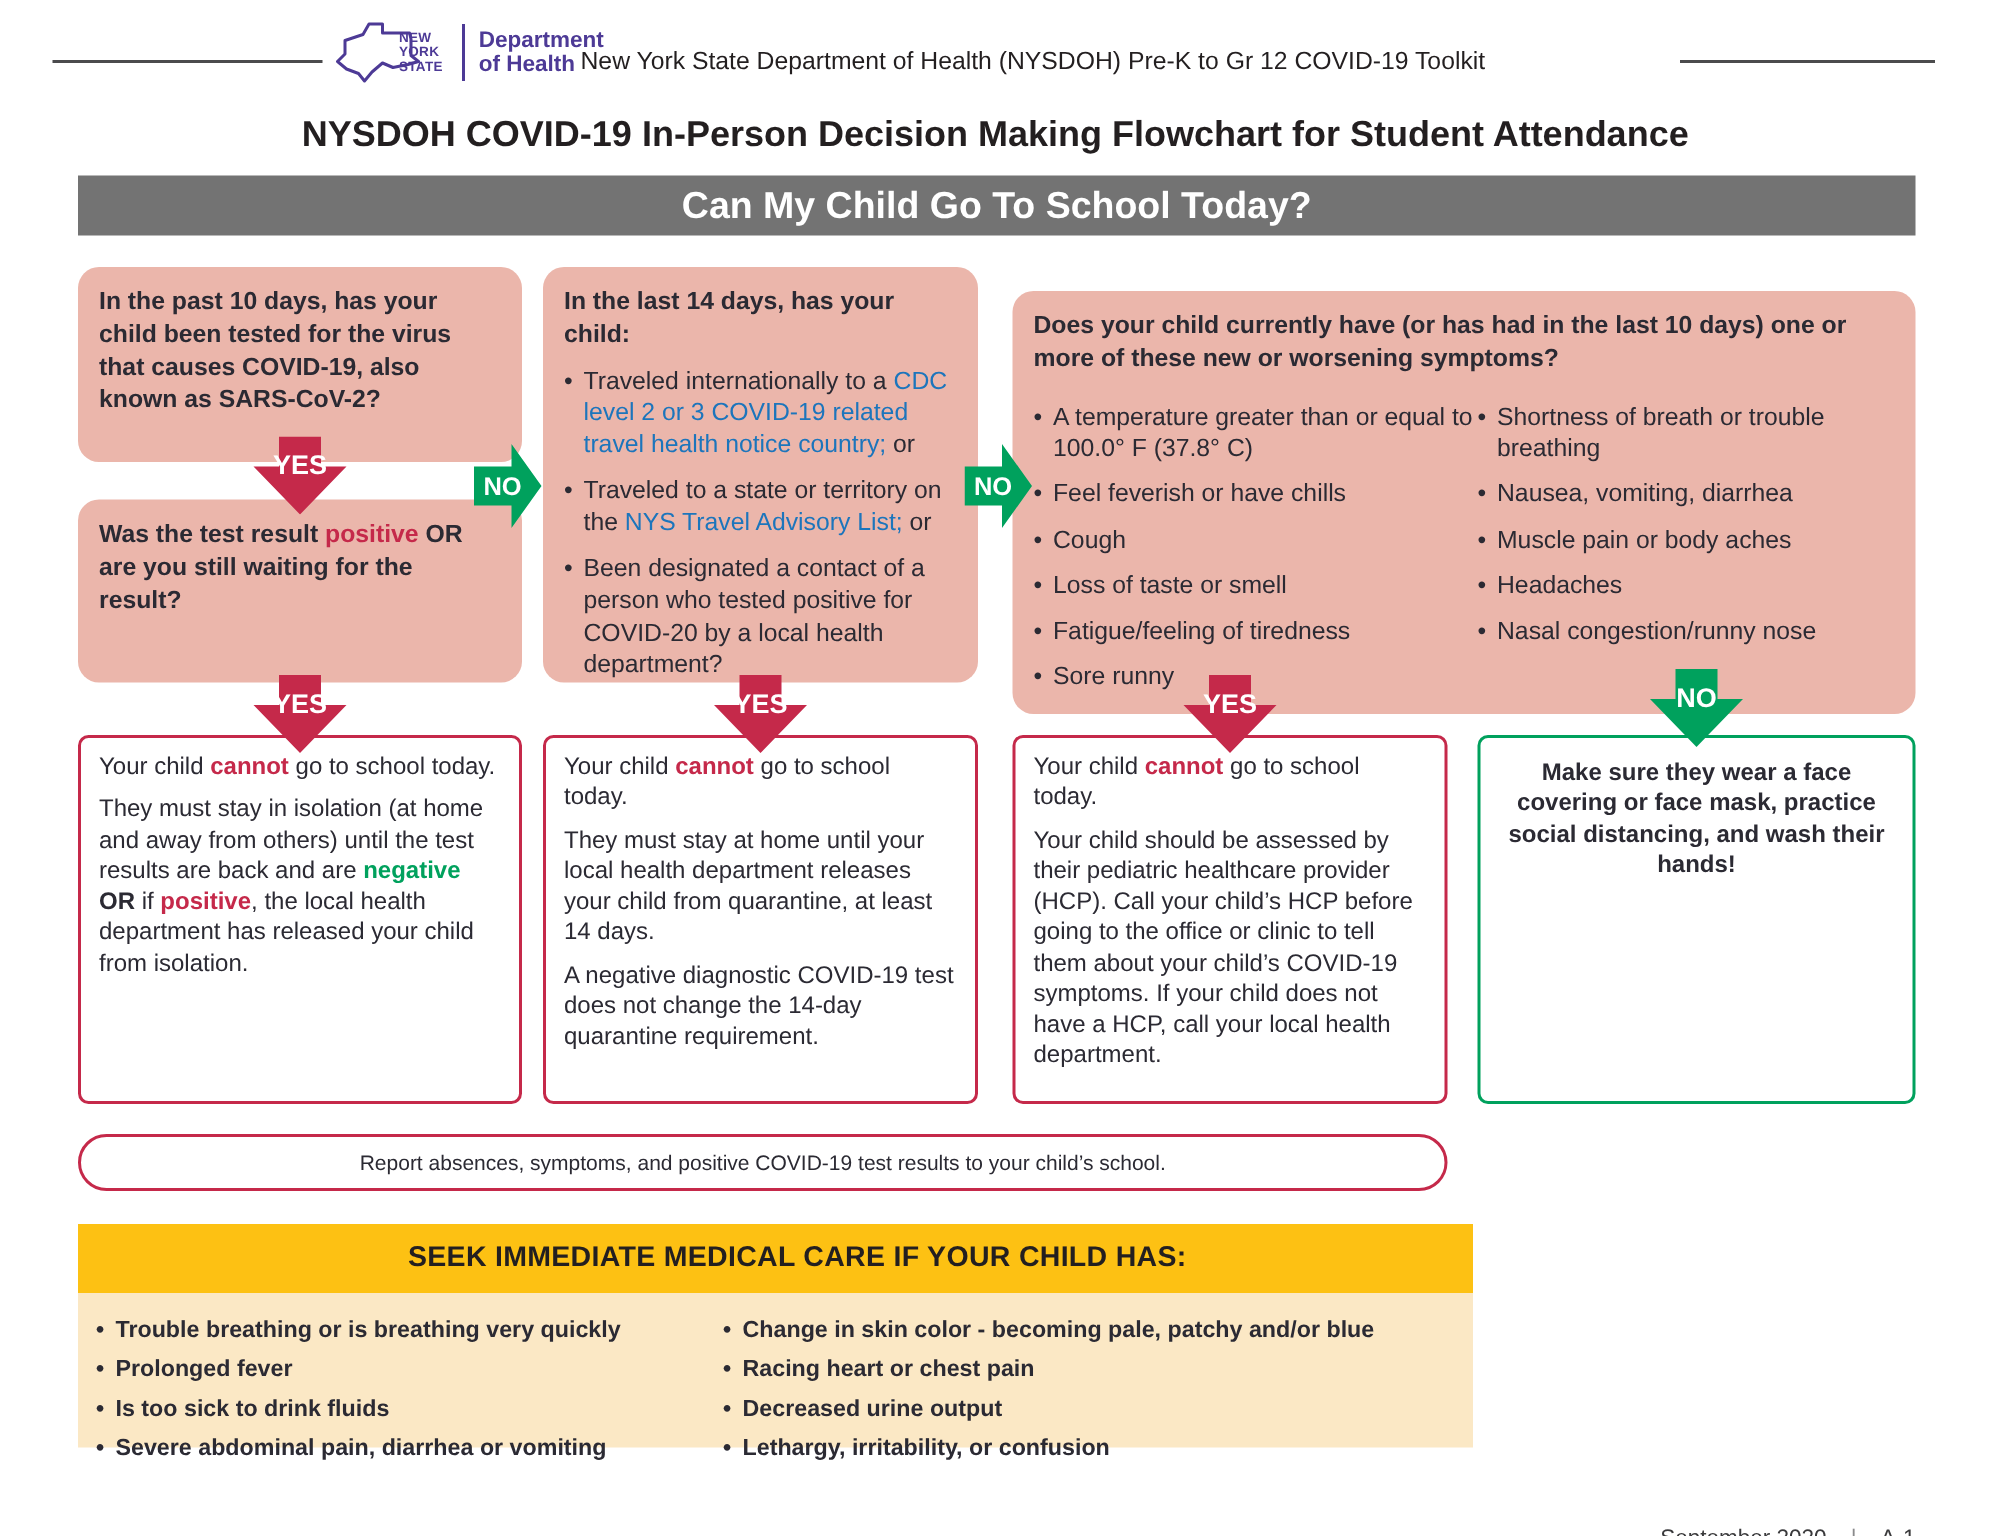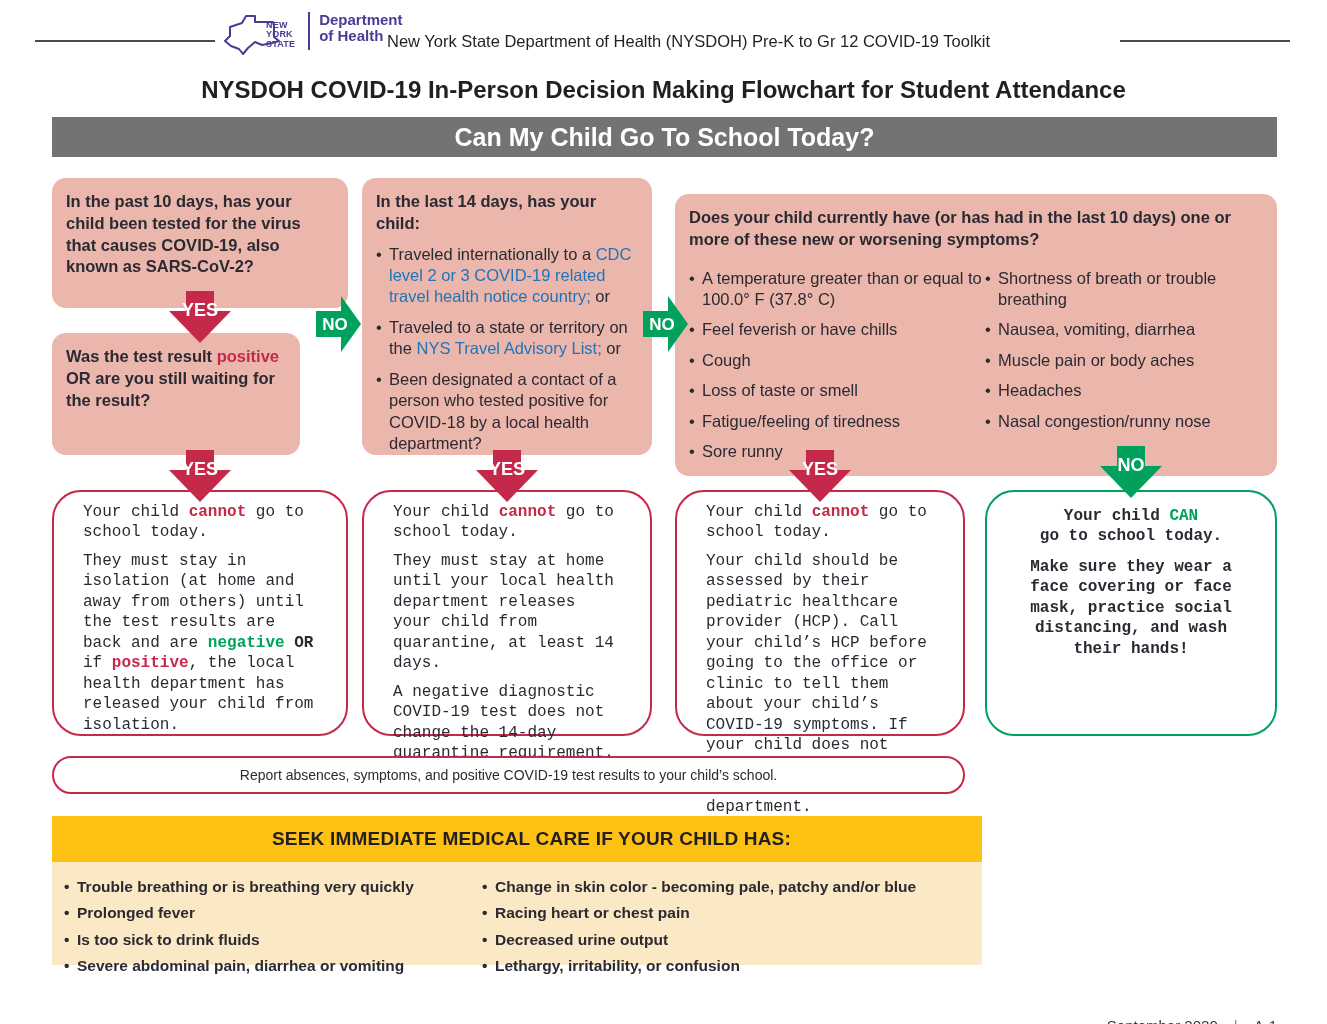--- a/index.html
+++ b/index.html
@@ -2,21 +2,21 @@
 <html><head>
 <meta charset="utf-8">
 <style>
   html,body{margin:0;padding:0;background:#ffffff;}
   .page{position:relative;width:1327px;height:1024px;background:#ffffff;
         font-family:"Liberation Sans",sans-serif;color:#2b2a33;overflow:hidden;}
   .abs{position:absolute;box-sizing:border-box;}
 
   
   .rule{border-top:2px solid #4b4b4d;height:0;}
-  .logo{display:flex;gap:7px;}
+  .logo{display:flex;align-items:center;gap:7px;}
   .logo-state{display:flex;align-items:center;}
   .state-text{color:#4d3a96;font-weight:bold;font-size:9px;line-height:1.02;
               letter-spacing:.2px;margin-left:-14px;}
   .logo-divider{width:2px;height:38px;background:#4d3a96;margin:0 2px 0 6px;}
   .dept-text{color:#4d3a96;font-weight:bold;font-size:15px;line-height:1.08;}
   .toolkit{font-size:16.5px;color:#231f20;}
 
   .doc-title{width:100%;text-align:center;font-size:24px;font-weight:bold;color:#231f20;}
   .banner{background:#737373;color:#ffffff;font-weight:bold;font-size:25px;
           text-align:center;line-height:40px;}
@@ -26,22 +26,22 @@
         font-size:16.5px;line-height:1.32;color:#2b2a33;}
   .qhead{font-weight:bold;}
 
   .bullet{position:relative;padding-left:13px;margin-top:9px;line-height:1.3;}
   .bullet .dot{position:absolute;left:0;top:0;}
   .cols{display:flex;margin-top:8px;}
   .colL{width:296px;}
   .colR{flex:1;}
 
   
-  .obox{background:#ffffff;border:2.5px solid #c5294a;border-radius:29px;
-        padding:10px 29px;font-size:16px;line-height:1.28;color:#2b2a33;font-family:Liberation Mono, monospace;}
+  .obox{background:#ffffff;border:2.5px solid #c5294a;border-radius:7px;
+        padding:10px 12px;font-size:16px;line-height:1.28;color:#2b2a33;}
   .obox p{margin:0 0 8px 0;}
   .obox.green{border-color:#00a15d;text-align:center;font-weight:bold;padding-top:14px;}
   .obox.green p{margin-bottom:10px;}
 
   
   .seg-n{font-weight:normal;}
   .seg-b{font-weight:bold;}
   .seg-rb{font-weight:bold;color:#c5294a;}
   .seg-gb{font-weight:bold;color:#00a15d;}
   .seg-bl{color:#1c75bc;}
@@ -89,30 +89,30 @@
   <div class="abs toolkit" style="left:387px;top:32px;">New York State Department of Health (NYSDOH) Pre-K to Gr 12 COVID-19 Toolkit</div>
   <div class="abs rule" style="left:1120px;top:40px;width:170px;"></div>
 
   <div class="abs doc-title" style="left:0;top:76px;">NYSDOH COVID-19 In-Person Decision Making Flowchart for Student Attendance</div>
   <div class="abs banner" style="left:52px;top:117px;width:1225px;height:40px;">Can My Child Go To School Today?</div>
 
   <div class="abs qbox" style="left:52px;top:178px;width:296px;height:130px;">
     <div class="qhead"><span class="seg-b">In the past 10 days, has your child been tested for the virus that causes COVID-19, also known as SARS-CoV-2?</span></div>
   </div>
 
-  <div class="abs qbox" style="left:52px;top:333px;width:248px;height:122px;">
+  <div class="abs qbox" style="left:52px;top:333px;width:296px;height:122px;">
     <div class="qhead"><span class="seg-b">Was the test result </span><span class="seg-rb">positive</span><span class="seg-b"> OR are you still waiting for the result?</span></div>
   </div>
 
   <div class="abs qbox" style="left:362px;top:178px;width:290px;height:277px;">
     <div class="qhead">In the last 14 days, has your child:</div>
     <div>
         <div class="bullet"><span class="dot">•</span><span class="bullet-body"><span class="seg-n">Traveled internationally to a </span><span class="seg-bl">CDC level 2 or 3 COVID-19 related travel health notice country;</span><span class="seg-n"> or</span></span></div>
         <div class="bullet"><span class="dot">•</span><span class="bullet-body"><span class="seg-n">Traveled to a state or territory on the </span><span class="seg-bl">NYS Travel Advisory List;</span><span class="seg-n"> or</span></span></div>
-        <div class="bullet"><span class="dot">•</span><span class="bullet-body"><span class="seg-n">Been designated a contact of a person who tested positive for COVID-18 by a local health department?</span></span></div>
+        <div class="bullet"><span class="dot">•</span><span class="bullet-body"><span class="seg-n">Been designated a contact of a person who tested positive for COVID-20 by a local health department?</span></span></div>
       </div>
   </div>
 
   <div class="abs qbox" style="left:675px;top:194px;width:602px;height:282px;">
     <div class="qhead">Does your child currently have (or has had in the last 10 days) one or more of these new or worsening symptoms?</div>
     <div class="cols">
       <div class="colL">
           <div class="bullet"><span class="dot">•</span><span class="bullet-body">A temperature greater than or equal to 100.0° F (37.8° C)</span></div>
           <div class="bullet"><span class="dot">•</span><span class="bullet-body">Feel feverish or have chills</span></div>
           <div class="bullet"><span class="dot">•</span><span class="bullet-body">Cough</span></div>
@@ -137,21 +137,20 @@
   <div class="abs obox" style="left:362px;top:490px;width:290px;height:246px;">
     <p><span class="seg-n">Your child </span><span class="seg-rb">cannot</span><span class="seg-n"> go to school today.</span></p>
     <p><span class="seg-n">They must stay at home until your local health department releases your child from quarantine, at least 14 days.</span></p>
     <p><span class="seg-n">A negative diagnostic COVID-19 test does not change the 14-day quarantine requirement.</span></p>
   </div>
   <div class="abs obox" style="left:675px;top:490px;width:290px;height:246px;">
     <p><span class="seg-n">Your child </span><span class="seg-rb">cannot</span><span class="seg-n"> go to school today.</span></p>
     <p><span class="seg-n">Your child should be assessed by their pediatric healthcare provider (HCP). Call your child’s HCP before going to the office or clinic to tell them about your child’s COVID-19 symptoms. If your child does not have a HCP, call your local health department.</span></p>
   </div>
   <div class="abs obox green" style="left:985px;top:490px;width:292px;height:246px;">
-    <p><span class="seg-b">Your child </span><span class="seg-gb">CAN</span><br><span class="seg-b">go to school today.</span></p>
     <p><span class="seg-b">Make sure they wear a face covering or face mask, practice social distancing, and wash their hands!</span></p>
   </div>
 
   <svg class="abs arrow" style="left:167px;top:291px;" width="66" height="52">
     <polygon points="19,0 47,0 47,20 64,20 33,52 2,20 19,20" fill="#c5294a"></polygon>
     <text x="33" y="25" text-anchor="middle" font-size="18" font-weight="bold" fill="#ffffff">YES</text>
   </svg>
   <svg class="abs arrow" style="left:316px;top:293px;" width="46" height="62">
     <polygon points="0,18 25,18 25,3 45,31 25,59 25,44 0,44" fill="#00a15d"></polygon>
     <text x="19" y="37" text-anchor="middle" font-size="17" font-weight="bold" fill="#ffffff">NO</text>

